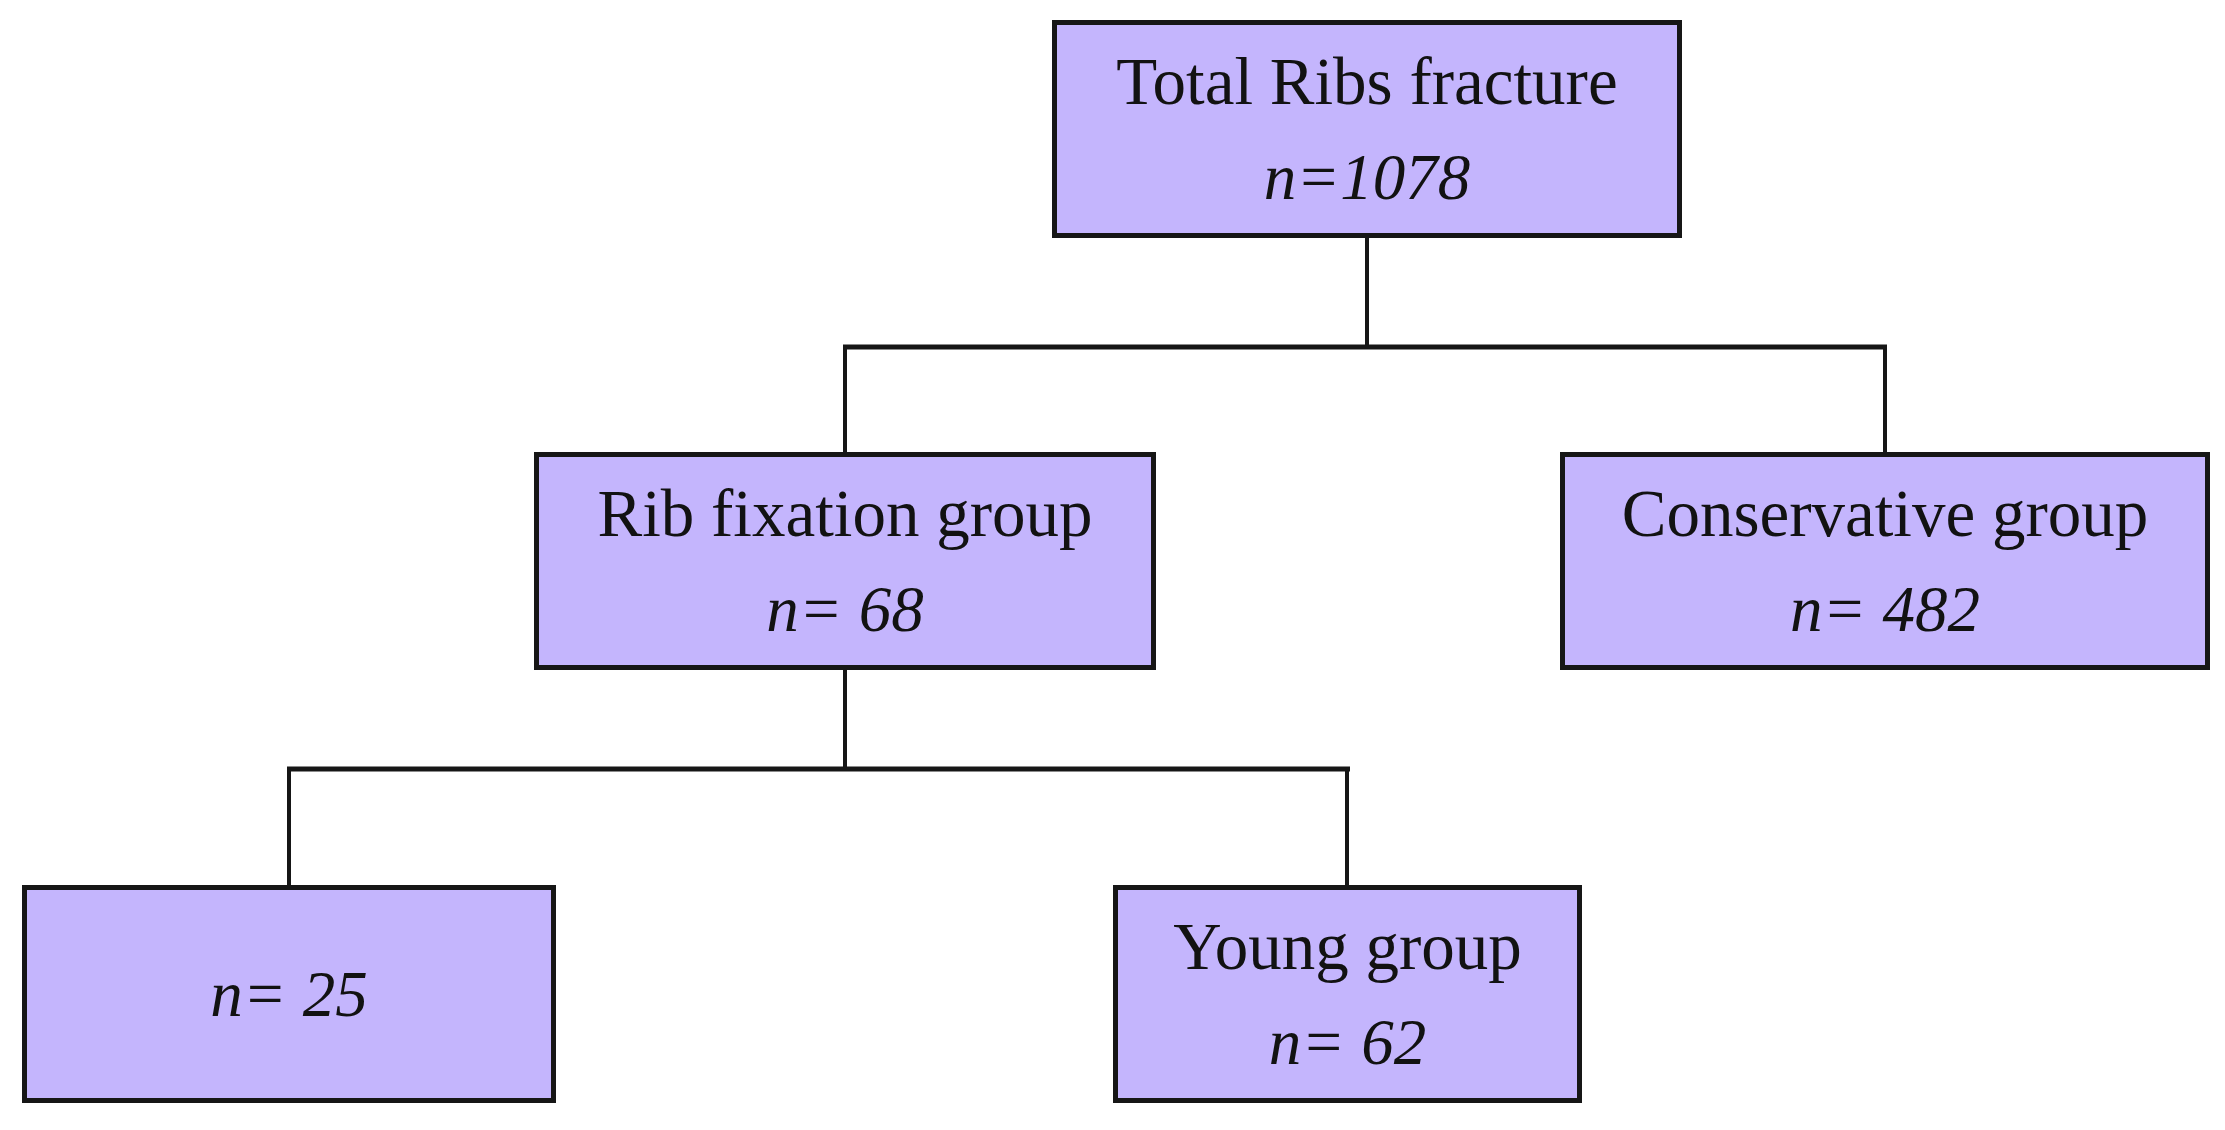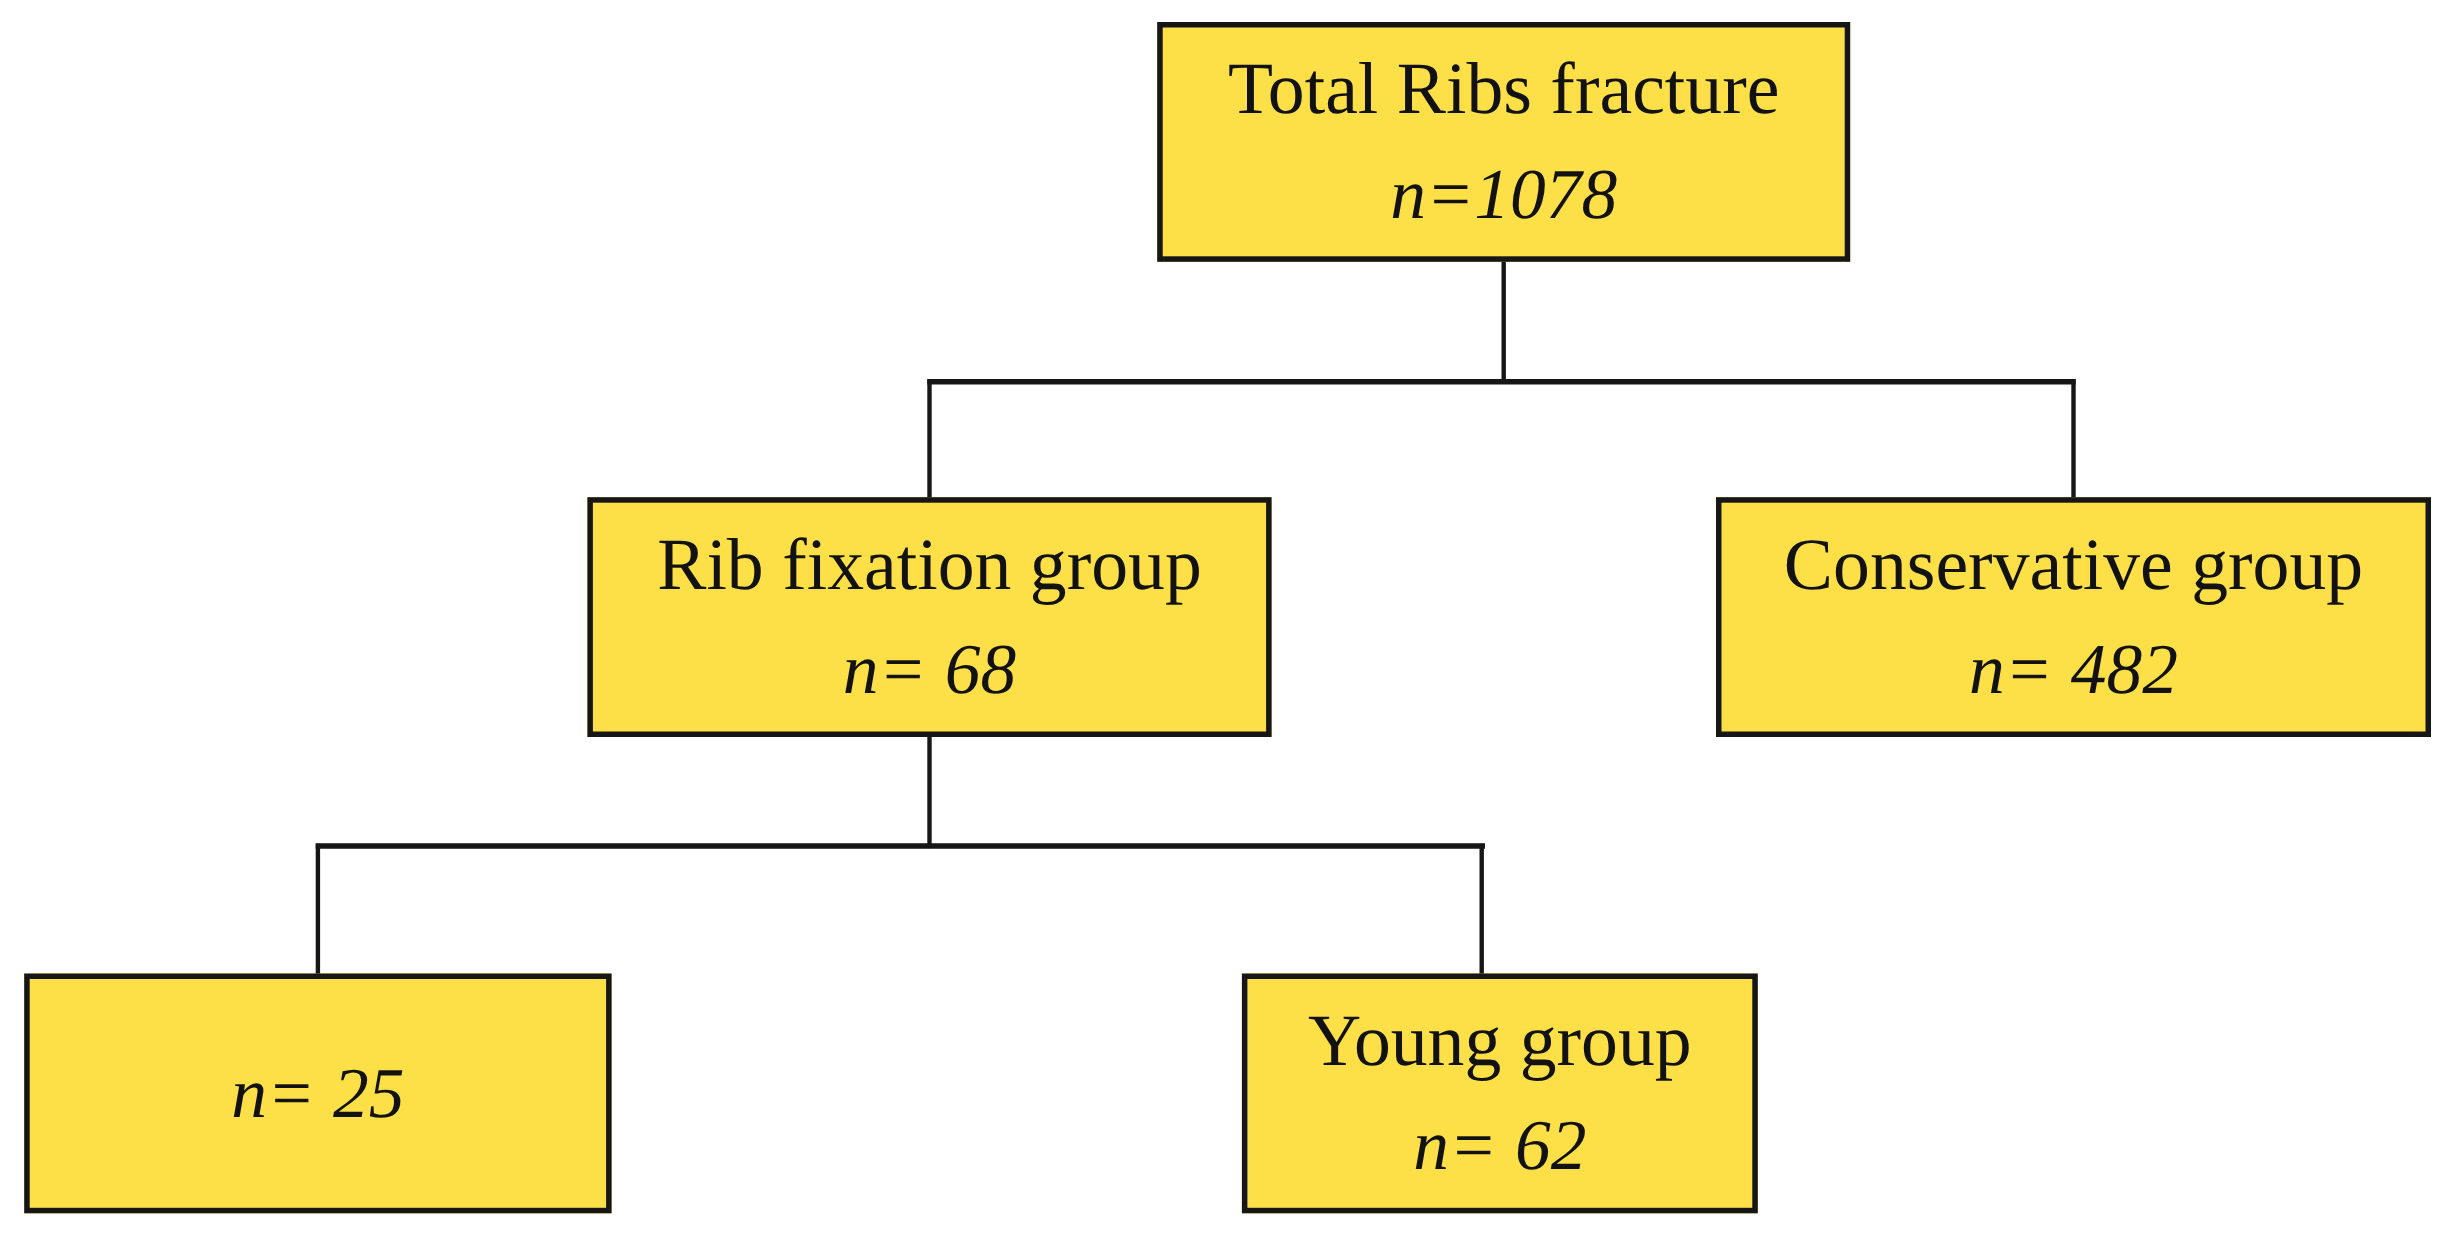--- a/index.html
+++ b/index.html
@@ -18,21 +18,21 @@
   #connector-layer {
     position: absolute;
     left: 0;
     top: 0;
     width: 2225px;
     height: 1130px;
   }
   .node {
     position: absolute;
     box-sizing: border-box;
-    background: #fde047;
+    background: #c4b5fd;
     border: 5px solid #161616;
     display: flex;
     flex-direction: column;
     align-items: center;
     justify-content: center;
     text-align: center;
     color: #121212;
   }
   .node .label {
     font-size: 67px;
@@ -43,21 +43,21 @@
     font-size: 65px;
     line-height: 96px;
     white-space: nowrap;
     font-style: italic;
   }
   
   #node-total        { left: 1052px; top: 20px;  width: 630px; height: 218px; }
   #node-fixation     { left: 534px;  top: 452px; width: 622px; height: 218px; text-align: center; }
   #node-conservative { left: 1560px; top: 452px; width: 650px; height: 218px; }
   #node-geriatric    { left: 22px;   top: 885px; width: 534px; height: 218px; }
-  #node-young        { left: 1113px; top: 885px; width: 469px; height: 218px; margin-left: 16px; }
+  #node-young        { left: 1113px; top: 885px; width: 469px; height: 218px; }
 </style>
 </head>
 <body>
 
 <div id="canvas">
 
   <svg id="connector-layer" viewBox="0 0 2225 1130" xmlns="http://www.w3.org/2000/svg">
 
     <line x1="1367" y1="236" x2="1367" y2="349" stroke="#161616" stroke-width="4"></line>
 

